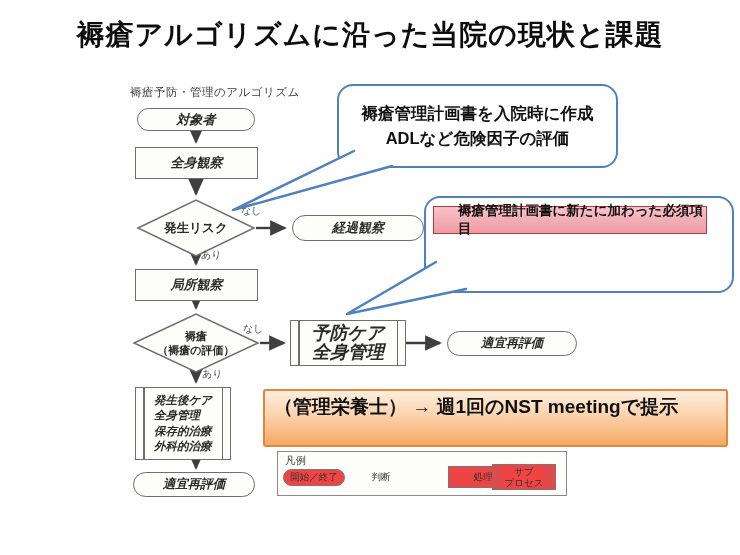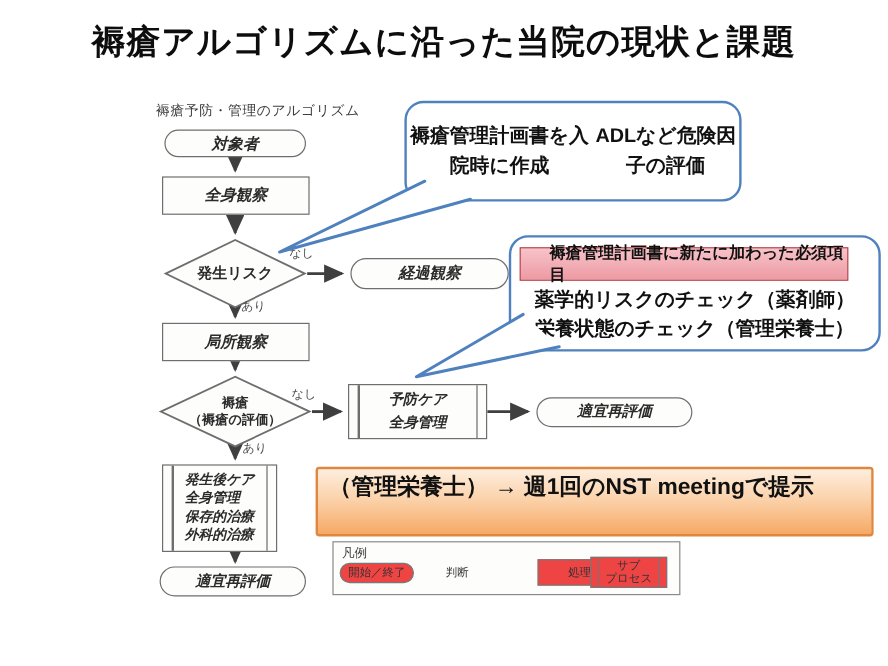--- a/index.html
+++ b/index.html
@@ -50,21 +50,21 @@
     position:absolute; z-index:2; font-size:10px; color:#4a4a4a;
   }
 
   
   .callout {
     position:absolute; z-index:3; background:#ffffff;
     border:2.5px solid #4e81bd; border-radius:16px;
   }
   .callout-plan {
     left:337px; top:84px; width:281px; height:84px;
-    display:flex; flex-direction:row; align-items:center; justify-content:center;
+    display:flex; flex-direction:column; align-items:center; justify-content:center;
     font-size:16.5px; font-weight:bold; line-height:25px; text-align:center; color:#111;
   }
   .callout-required { left:424px; top:196px; width:310px; height:97px; }
   .pink-header {
     position:absolute; left:7px; top:8px; width:274px; height:28px;
     background: linear-gradient(#f7c3c9, #ed9aa3);
     border:1.5px solid #b23a40;
     display:flex; align-items:center; justify-content:center;
     font-size:13.5px; font-weight:bold; color:#111;padding-left:24px;
   }
@@ -153,21 +153,21 @@
 <div class="node abs" style="left:135px; top:269px; width:123px; height:32px;">局所観察</div>
 
 <div class="diamond-label abs" style="left:134px; top:328px; width:124px; height:30px; font-size:11px; line-height:14px;">
   <span>褥瘡</span>
   <span>（褥瘡の評価）</span>
 </div>
 
 <span class="edge-label" style="left:243px; top:322px;">なし</span>
 <span class="edge-label" style="left:202px; top:367px;">あり</span>
 
-<div class="node subprocess abs" style="left:290px; top:320px; width:116px; height:46px; flex-direction:column; line-height:19px; font-size:12px;">
+<div class="node subprocess abs" style="left:290px; top:320px; width:116px; height:46px; flex-direction:column; line-height:19px; font-size:18px;">
   <span>予防ケア</span>
   <span>全身管理</span>
 </div>
 
 <div class="node stadium abs" style="left:447px; top:331px; width:130px; height:25px; font-size:12.5px;">適宜再評価</div>
 
 <div class="node subprocess abs" style="left:135px; top:387px; width:96px; height:73px;">
   <div class="pc-lines">
     <div>発生後ケア</div>
     <div>全身管理</div>
@@ -178,24 +178,20 @@
 
 <div class="node stadium abs" style="left:133px; top:472px; width:122px; height:25px; font-size:12.5px;">適宜再評価</div>
 
 <div class="callout callout-plan">
   <div>褥瘡管理計画書を入院時に作成</div>
   <div>ADLなど危険因子の評価</div>
 </div>
 
 <div class="callout callout-required">
   <div class="pink-header">褥瘡管理計画書に新たに加わった必須項目</div>
-  <div class="required-lines">
-    <div>薬学的リスクのチェック（薬剤師）</div>
-    <div>栄養状態のチェック（管理栄養士）</div>
-  </div>
 </div>
 
 <div class="highlight-box">
   <div>（管理栄養士） → 週1回のNST meetingで提示</div>
 </div>
 
 <div class="legend-box"></div>
 <div class="legend-title">凡例</div>
 <div class="legend-node legend-stadium">開始／終了</div>
 <div class="legend-decision-label">判断</div>

